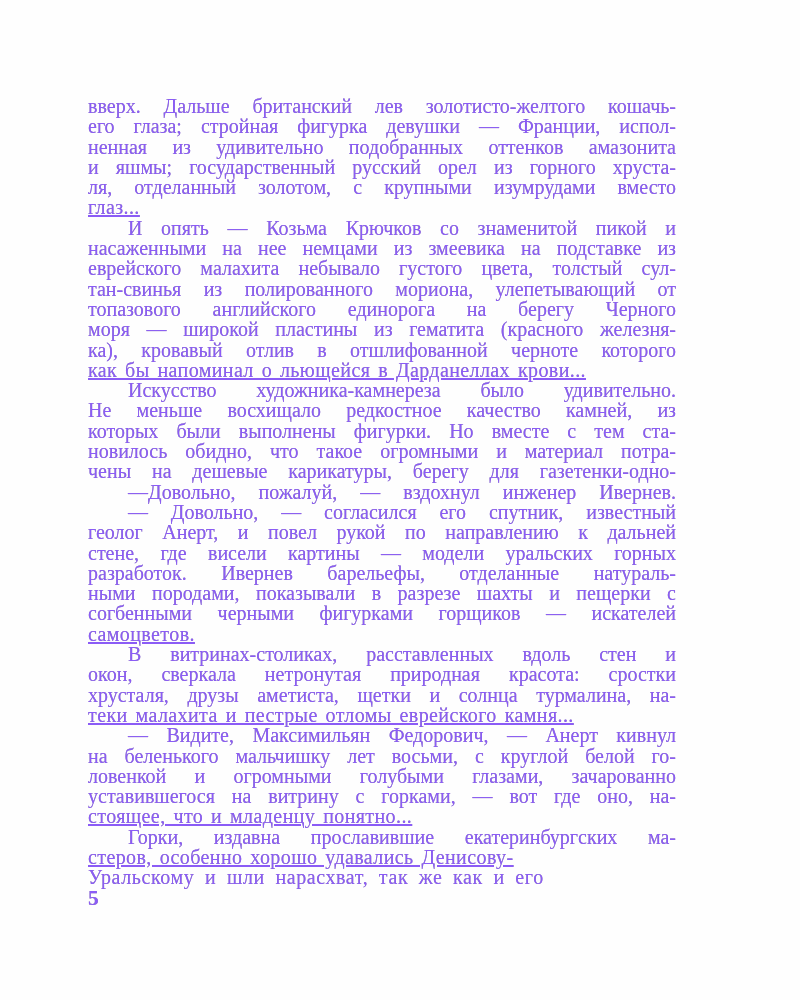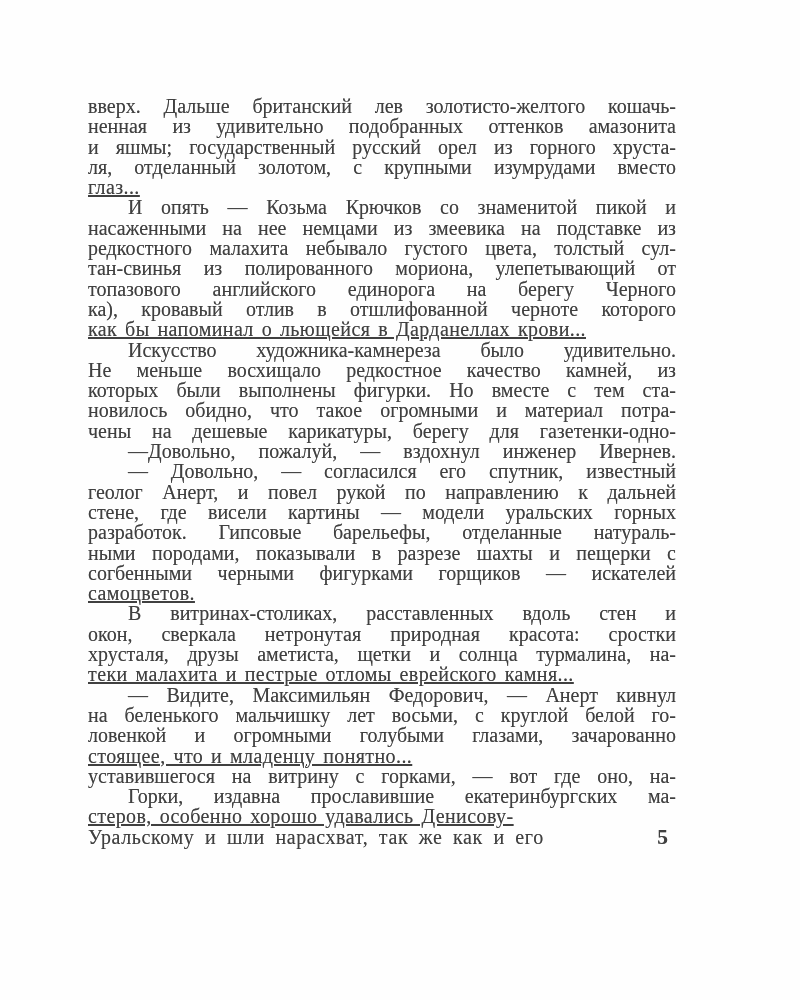--- a/index.html
+++ b/index.html
@@ -11,108 +11,111 @@
     overflow: hidden;
   }
   .textblock {
     position: absolute;
     left: 88px;
     top: 96px;
     width: 588px;
     font-family: "Liberation Serif", "DejaVu Serif", serif;
     font-size: 20px;
     line-height: 20.3px;
-    color: #404040;
+    color: #8b5cf6;
     text-align: justify;
     text-shadow: 0 0 0.4px rgba(0,0,0,0.38);
   }
   .para { margin: 0; padding: 0; }
   .ln { display: block; text-align: justify; }
   
   .j { text-align-last: justify; }
   
   .ind { text-indent: 40px; }
   
   .ln:not(.j) { letter-spacing: 0.4px; word-spacing: 2.5px; text-decoration: underline; }
   .wide { word-spacing: 5px; letter-spacing: 0.6px; }
   .lastrow {
     display: flex;
     justify-content: space-between;
     align-items: baseline;
     letter-spacing: 0.4px;
     word-spacing: 2.5px;
+    flex-direction: column;
   }
   .pagenum {
     font-weight: bold;
     font-size: 21.5px;
     letter-spacing: 0;
     word-spacing: 0;
     margin-right: 8px;
     flex: 0 0 auto;
   }
 </style>
 </head>
 <body>
 
 <div class="page">
   <div class="textblock">
 
     <div class="para">
       <div class="ln j">вверх. Дальше британский лев золотисто-желтого кошачь-</div>
+      <div class="ln j">его глаза; стройная фигурка девушки — Франции, испол-</div>
       <div class="ln j">ненная из удивительно подобранных оттенков амазонита</div>
       <div class="ln j">и яшмы; государственный русский орел из горного хруста-</div>
       <div class="ln j">ля, отделанный золотом, с крупными изумрудами вместо</div>
       <div class="ln">глаз...</div>
     </div>
 
     <div class="para">
       <div class="ln j ind">И опять — Козьма Крючков со знаменитой пикой и</div>
       <div class="ln j">насаженными на нее немцами из змеевика на подставке из</div>
-      <div class="ln j">редкостного малахита небывало густого цвета, толстый сул-</div>
+      <div class="ln j">еврейского малахита небывало густого цвета, толстый сул-</div>
       <div class="ln j">тан-свинья из полированного мориона, улепетывающий от</div>
       <div class="ln j">топазового английского единорога на берегу Черного</div>
+      <div class="ln j">моря — широкой пластины из гематита (красного железня-</div>
       <div class="ln j">ка), кровавый отлив в отшлифованной черноте которого</div>
       <div class="ln">как бы напоминал о льющейся в Дарданеллах крови...</div>
     </div>
 
     <div class="para">
       <div class="ln j ind">Искусство художника-камнереза было удивительно.</div>
       <div class="ln j">Не меньше восхищало редкостное качество камней, из</div>
       <div class="ln j">которых были выполнены фигурки. Но вместе с тем ста-</div>
       <div class="ln j">новилось обидно, что такое огромными и материал потра-</div>
       <div class="ln j">чены на дешевые карикатуры, берегу для газетенки-одно-</div>
     </div>
 
     <div class="para">
       <div class="ln j ind">—Довольно, пожалуй, — вздохнул инженер Ивернев.</div>
     </div>
 
     <div class="para">
       <div class="ln j ind">— Довольно, — согласился его спутник, известный</div>
       <div class="ln j">геолог Анерт, и повел рукой по направлению к дальней</div>
       <div class="ln j">стене, где висели картины — модели уральских горных</div>
-      <div class="ln j">разработок. Гипсовые барельефы, отделанные натураль-</div>
+      <div class="ln j">разработок. Ивернев барельефы, отделанные натураль-</div>
       <div class="ln j">ными породами, показывали в разрезе шахты и пещерки с</div>
       <div class="ln j">согбенными черными фигурками горщиков — искателей</div>
       <div class="ln">самоцветов.</div>
     </div>
 
     <div class="para">
       <div class="ln j ind">В витринах-столиках, расставленных вдоль стен и</div>
       <div class="ln j">окон, сверкала нетронутая природная красота: сростки</div>
       <div class="ln j">хрусталя, друзы аметиста, щетки и солнца турмалина, на-</div>
       <div class="ln">теки малахита и пестрые отломы еврейского камня...</div>
     </div>
 
     <div class="para">
       <div class="ln j ind">— Видите, Максимильян Федорович, — Анерт кивнул</div>
       <div class="ln j">на беленького мальчишку лет восьми, с круглой белой го-</div>
       <div class="ln j">ловенкой и огромными голубыми глазами, зачарованно</div>
+      <div class="ln j">уставившегося на витрину с горками, — вот где оно, на-</div>
       <div class="ln">стоящее, что и младенцу понятно...</div>
-      <div class="ln j">уставившегося на витрину с горками, — вот где оно, на-</div>
     </div>
 
     <div class="para">
       <div class="ln j ind">Горки, издавна прославившие екатеринбургских ма-</div>
       <div class="ln wide">стеров, особенно хорошо удавались Денисову-</div>
       <div class="lastrow">
         <span class="wide">Уральскому и шли нарасхват, так же как и его</span>
         <span class="pagenum">5</span>
       </div>
     </div>

